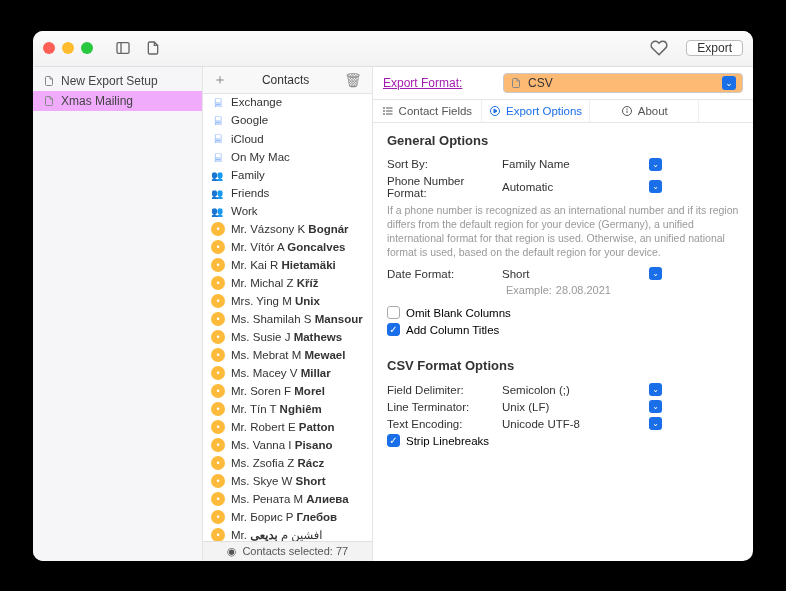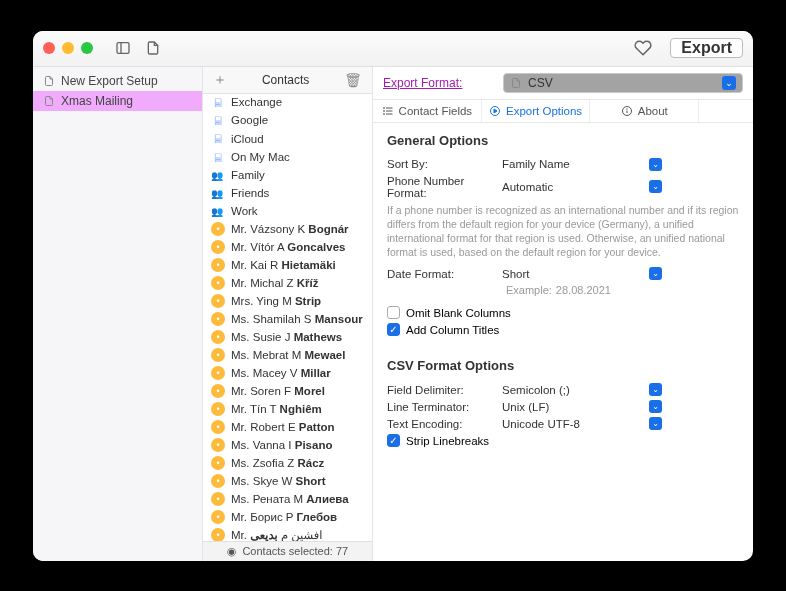--- a/index.html
+++ b/index.html
@@ -34,21 +34,21 @@
   }
   .dots { display: flex; gap: 7px; }
   .dot { width: 12px; height: 12px; border-radius: 50%; }
   .dot.r { background:#ff5f57; } .dot.y { background:#febc2e; } .dot.g { background:#28c840; }
   .tb-icons { display:flex; gap:14px; margin-left:14px; color:#666; }
   .tb-icons svg { width:16px; height:16px; }
   .tb-spacer { flex:1; }
   .heart { width:18px; height:18px; color:#666; margin-right:10px; }
   .export-btn {
     border:1px solid #bbb; border-radius:4px; padding:0 10px;
-    background:#fff; font-size:16px; color:#333; cursor:pointer;font-weight:bold;
+    background:#fff; font-size:12px; color:#333; cursor:pointer;
   }
   .body { flex:1; display:flex; overflow:hidden; }
   
   .sidebar {
     width: 170px; background:#f6f5f7; border-right:1px solid #e4e4e4;
     padding-top:4px;
   }
   .sb-item {
     display:flex; align-items:flex-end; gap:6px;
     padding:3px 10px; font-size:12px; color:#444; cursor:pointer;
@@ -86,21 +86,21 @@
   
   .panel { flex:1; display:flex; flex-direction:column; overflow-y:auto; }
   .panel-top {
     display:flex; align-items:center; gap:10px; padding:6px 10px;
     border-bottom:1px solid #e6e6e6;
   }
   .panel-top .lbl { font-size:12px; color:#a21caf; min-width:110px;text-decoration:underline; }
   .format-select {
     flex:1; display:flex; align-items:center; gap:6px;
     border:1px solid #c9c9c9; border-radius:4px; padding:2px 6px;
-    background:#a3a3a3; font-size:12px; color:#333; cursor:pointer; position:relative;
+    background:#fdba74; font-size:12px; color:#333; cursor:pointer; position:relative;
   }
   .blue-chev {
     width:14px; height:14px; background:#1a6fe8; border-radius:3px;
     display:flex; align-items:center; justify-content:center; color:#fff; font-size:9px;
     margin-left:auto;
   }
   .tabs {
     display:flex; border-bottom:1px solid #e6e6e6;
   }
   .tab {
@@ -229,21 +229,21 @@
           <div class="c-row">
             <span class="person-icon">•</span>
             <span>Mr. Kai R <b>Hietamäki</b></span>
           </div>
           <div class="c-row">
             <span class="person-icon">•</span>
             <span>Mr. Michal Z <b>Kříž</b></span>
           </div>
           <div class="c-row">
             <span class="person-icon">•</span>
-            <span>Mrs. Ying M <b>Strip</b></span>
+            <span>Mrs. Ying M <b>Unix</b></span>
           </div>
           <div class="c-row">
             <span class="person-icon">•</span>
             <span>Ms. Shamilah S <b>Mansour</b></span>
           </div>
           <div class="c-row">
             <span class="person-icon">•</span>
             <span>Ms. Susie J <b>Mathews</b></span>
           </div>
           <div class="c-row">

